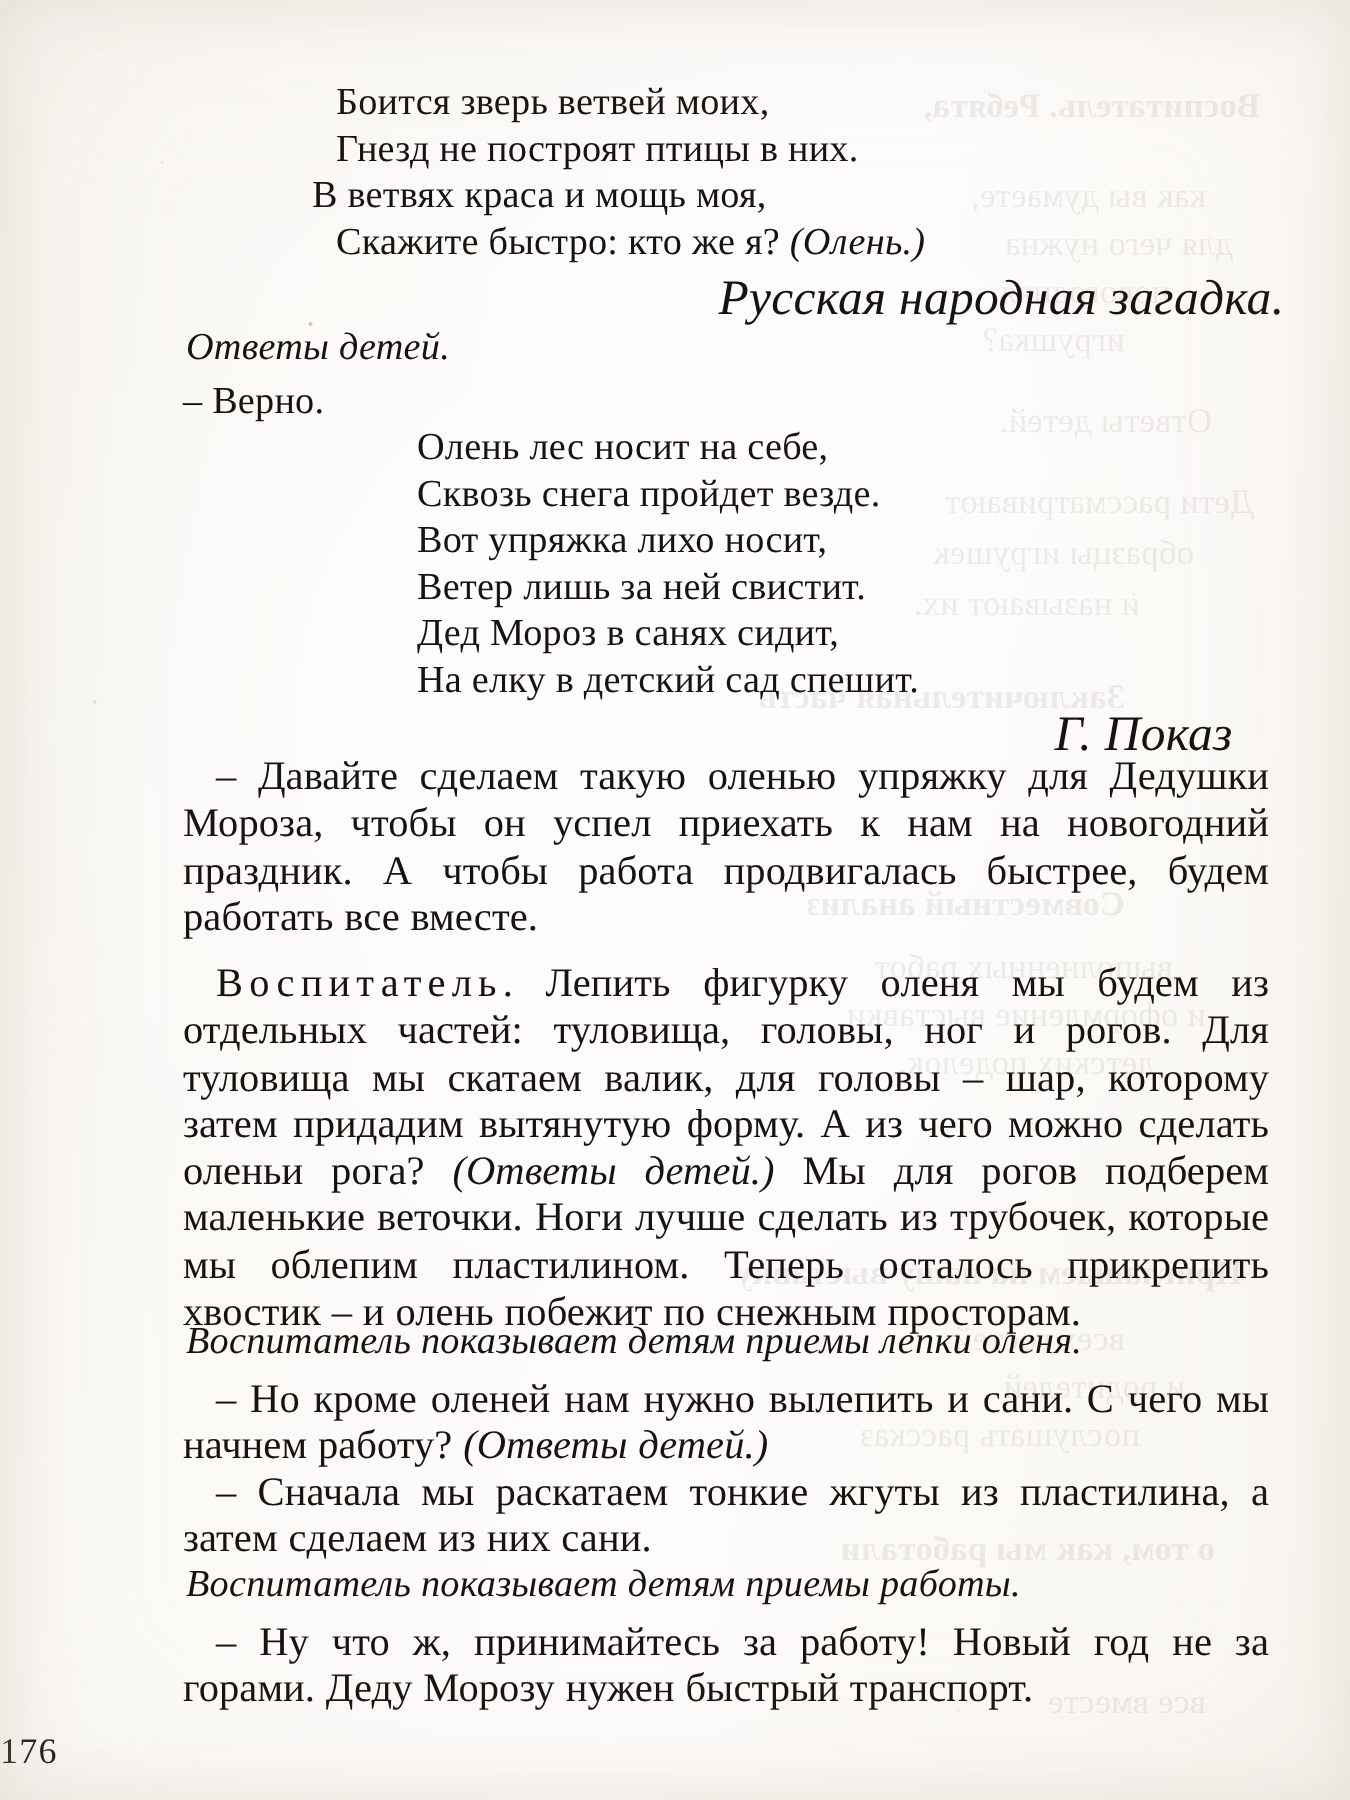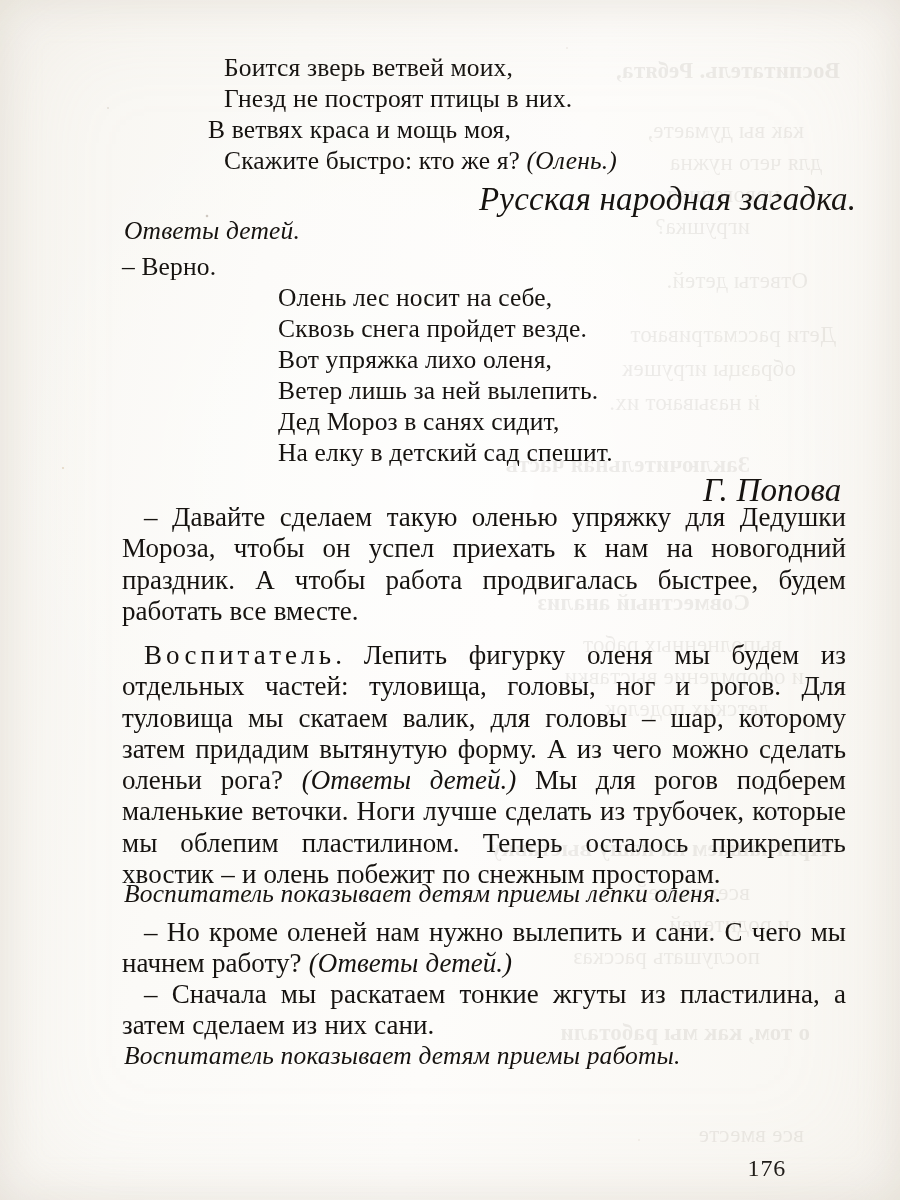--- a/index.html
+++ b/index.html
@@ -131,21 +131,21 @@
   }
 
   .spaced-role {
     letter-spacing: 4.1px;
   }
 
   #folio {
     position: absolute;
     left: 0;
     width: 786px;
-    text-align: right;
+    text-align: left;
     font-size: 24px;
     letter-spacing: .8px;
   }
 
   
   #content {
     filter: contrast(1.04) blur(.14px);
   }
 </style>
 </head>
@@ -190,43 +190,44 @@
       </div>
       <div class="blk attrib" style="left:479px; top:181px;">Русская народная загадка.</div>
     </div>
 
     <div class="blk stage" style="left:124px; top:216px;">Ответы детей.</div>
     <div class="blk poem-line" style="left:122px; top:252px;">– Верно.</div>
 
     <div>
       <div class="blk poem-line" style="left:278px; top:283px;">Олень лес носит на себе,</div>
       <div class="blk poem-line" style="left:278px; top:314px;">Сквозь снега пройдет везде.</div>
-      <div class="blk poem-line" style="left:278px; top:345px;">Вот упряжка лихо оленя,</div>
-      <div class="blk poem-line" style="left:278px; top:376px;">Ветер лишь за ней вылепить.</div>
+      <div class="blk poem-line" style="left:278px; top:345px;">Вот упряжка лихо носит,</div>
+      <div class="blk poem-line" style="left:278px; top:376px;">Ветер лишь за ней свистит.</div>
       <div class="blk poem-line" style="left:278px; top:407px;">Дед Мороз в санях сидит,</div>
       <div class="blk poem-line" style="left:278px; top:438px;">На елку в детский сад спешит.</div>
-      <div class="blk attrib" style="left:703px; top:472px;">Г. Попова</div>
+      <div class="blk attrib" style="left:703px; top:472px;">Г. Показ</div>
     </div>
 
     <div class="para indent lastline-left" style="top:502px;">– Давайте сделаем такую оленью упряжку для Дедушки Мороза, чтобы он успел приехать к нам на новогодний праздник. А чтобы работа продвигалась быстрее, будем работать все вместе.</div>
 
 
     <div class="para indent lastline-left" style="top:640px;">
       <span class="spaced-role">Воспитатель</span><span>. Лепить фигурку оленя мы будем из отдельных частей: туловища, головы, ног и рогов. Для туловища мы скатаем валик, для головы – шар, которому затем придадим вытянутую форму. А из чего можно сделать оленьи рога? </span><span class="ital">(Ответы детей.)</span><span> Мы для рогов подберем маленькие веточки. Ноги лучше сделать из трубочек, которые мы облепим пластилином. Теперь осталось прикрепить хвостик – и олень побежит по снежным просторам.</span>
     </div>
 
     <div class="blk stage" style="left:124px; top:879px;">Воспитатель показывает детям приемы лепки оленя.</div>
 
     <div class="para indent lastline-left" style="top:917px;">
       <span>– Но кроме оленей нам нужно вылепить и сани. С чего мы начнем работу? </span><span class="ital">(Ответы детей.)</span>
     </div>
 
     <div class="para indent lastline-left" style="top:979px;">– Сначала мы раскатаем тонкие жгуты из пластилина, а затем сделаем из них сани.</div>
 
     <div class="blk stage" style="left:124px; top:1041px;">Воспитатель показывает детям приемы работы.</div>
 
+    <div class="para indent lastline-left" style="top:1079px;">– Ну что ж, принимайтесь за работу! Новый год не за горами. Деду Морозу нужен быстрый транспорт.</div>
 
     <div id="folio" style="top:1155px;">176</div>
 
   </div>
 
   <div id="paper-edge"></div>
 </div>
 
 </body></html>

